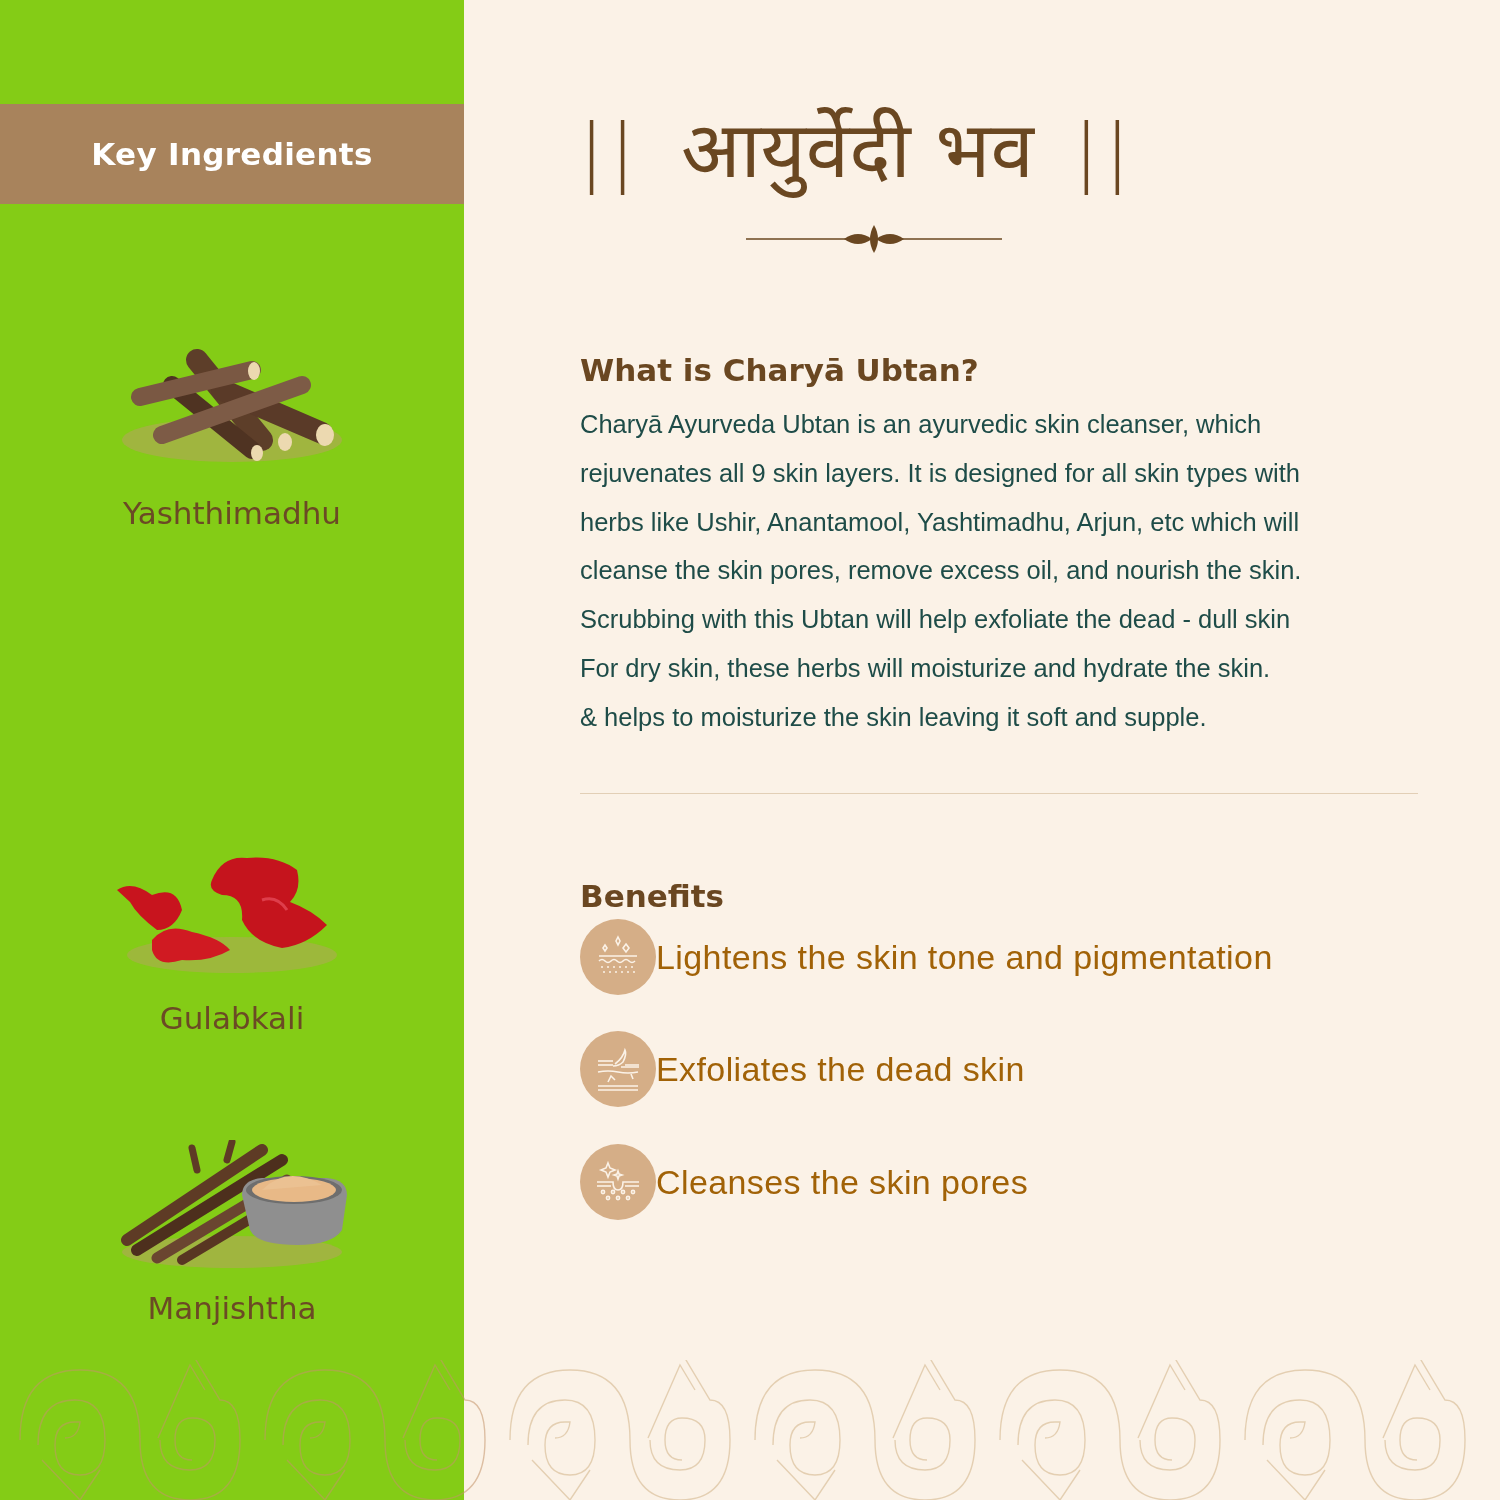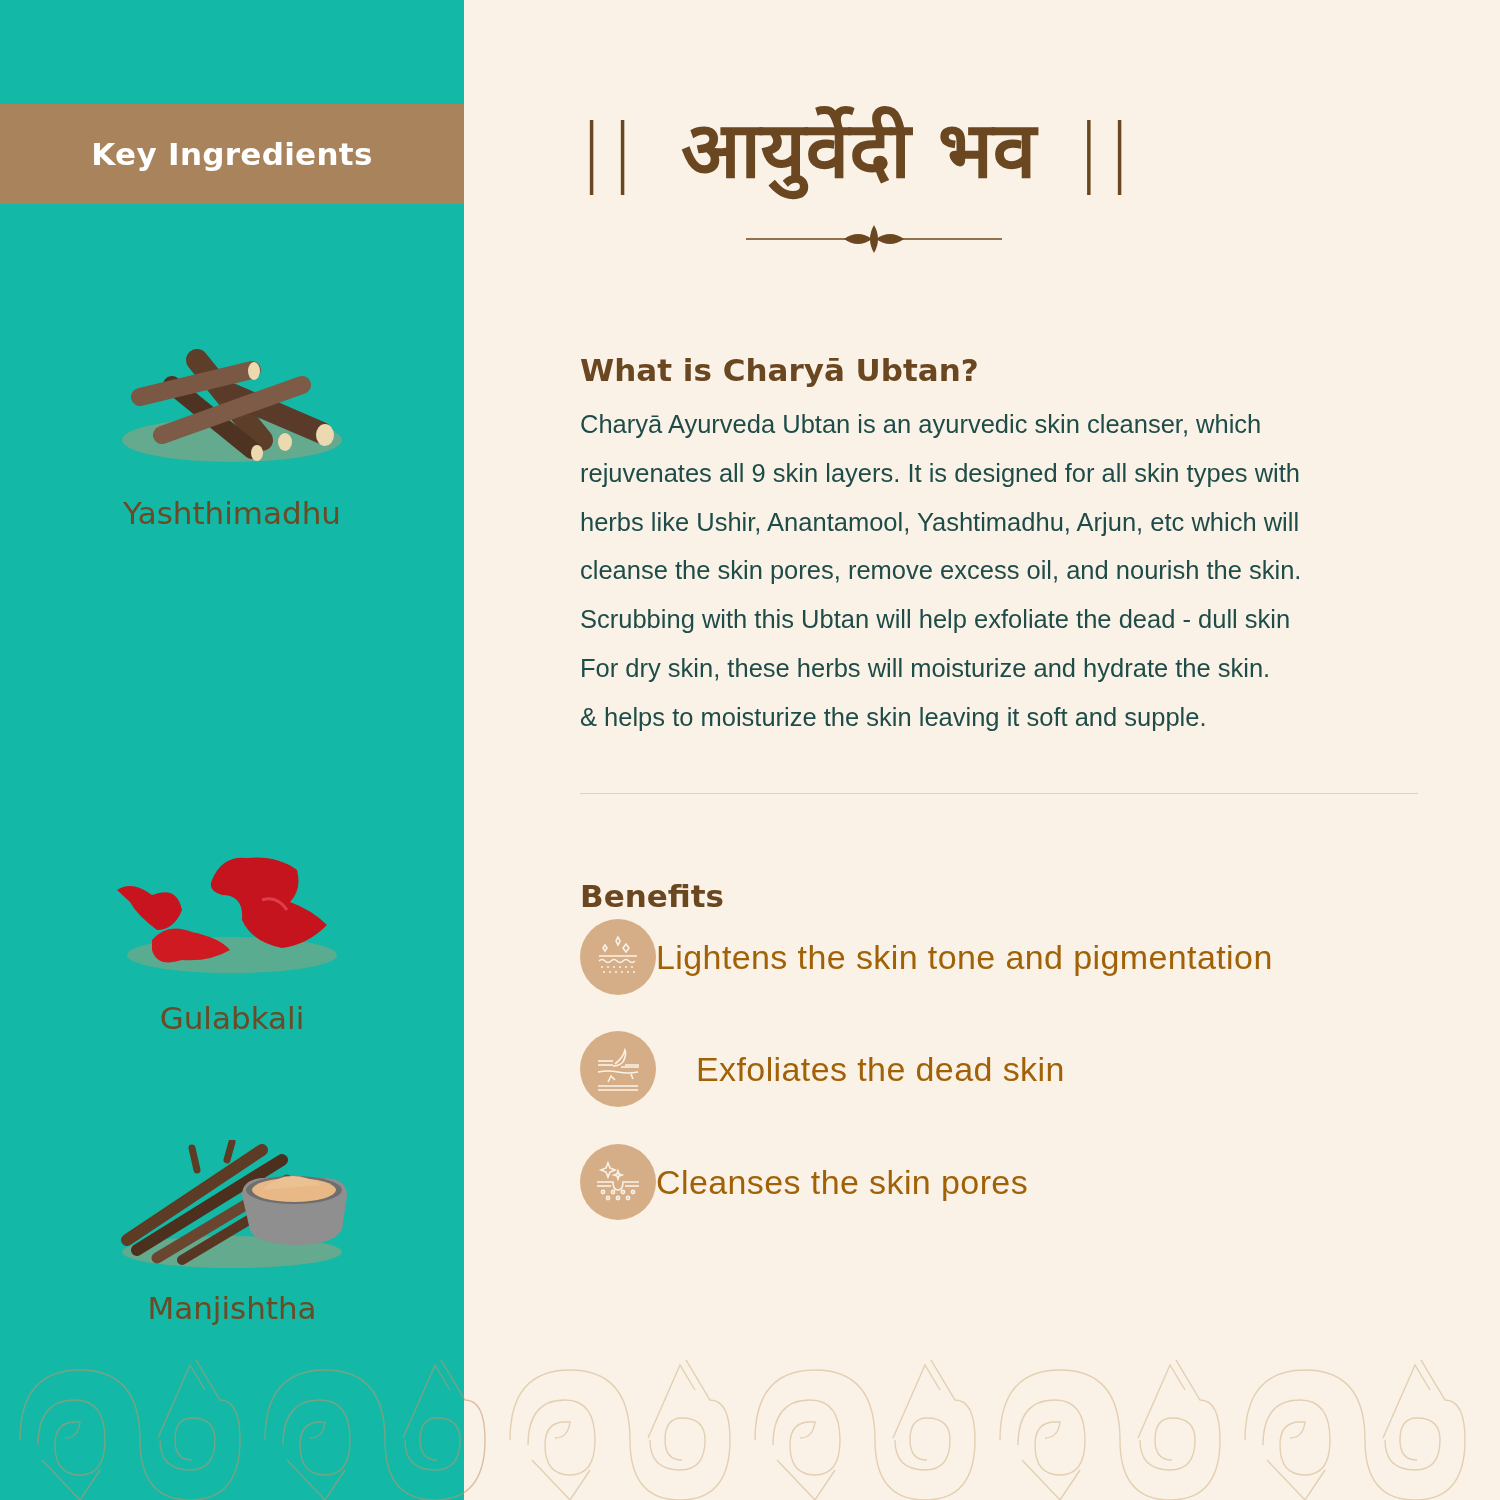--- a/index.html
+++ b/index.html
@@ -3,21 +3,21 @@
 <meta charset="utf-8">
 <style>
   html, body { margin: 0; padding: 0; }
   body {
     width: 1500px; height: 1500px; position: relative; overflow: hidden;
     background: #fbf2e7;
     font-family: "Liberation Sans", sans-serif;
   }
   .sidebar {
     position: absolute; left: 0; top: 0; width: 464px; height: 1500px;
-    background: #14b8a6;
+    background: #84cc16;
   }
   .side-header {
     position: absolute; left: 0; top: 104px; width: 464px; height: 100px;
     background: #a8835c;
     display: flex; align-items: center; justify-content: center;
   }
   .side-header span {
     color: #ffffff; font-size: 31px; font-weight: bold; letter-spacing: 0.3px;
     font-family: "DejaVu Sans", sans-serif;
   }
@@ -33,21 +33,21 @@
   }
   .main {
     position: absolute; left: 464px; top: 0; width: 1036px; height: 1500px;
   }
   .title {
     position: absolute; left: 115px; top: 96px; width: 600px; height: 110px;
     display: flex; align-items: center;
     color: #6a4721; font-size: 78px; font-family: "DejaVu Sans", sans-serif;
   }
   .title .bars { font-size: 74px; letter-spacing: 6px; font-weight: 300; }
-  .title .deva { margin: 0 40px 8px 40px; font-weight: bold; }
+  .title .deva { margin: 0 40px 8px 40px; }
   .ornament { position: absolute; left: 282px; top: 222px; }
   h2 {
     margin: 0; position: absolute; left: 116px;
     color: #6a4721; font-size: 31px; font-weight: bold;
     font-family: "DejaVu Sans", sans-serif;
   }
   .desc {
     position: absolute; left: 116px; top: 400px; width: 870px;
     color: #1e4c48; font-size: 25.5px; line-height: 48.8px;
     font-family: "Liberation Sans", sans-serif;
@@ -178,21 +178,21 @@
         <path d="M33 12 L36 16 L33 20 L30 16 Z"></path>
         <line x1="6" y1="24" x2="44" y2="24"></line>
         <path d="M6 29 Q9 26 12 29 T18 29 T24 29 T30 29 T36 29 T42 29"></path>
         <path d="M8 35 h2 M14 35 h2 M20 35 h2 M26 35 h2 M32 35 h2 M38 35 h2" stroke-dasharray="2 4"></path>
         <path d="M10 40 h2 M16 40 h2 M22 40 h2 M28 40 h2 M34 40 h2 M40 40 h2"></path>
       </svg>
     </div>
     <span class="text">Lightens the skin tone and pigmentation</span>
   </div>
 
-  <div class="benefit" style="top:1031px;gap:40px;">
+  <div class="benefit" style="top:1031px;">
     <div class="circle">
       <svg width="50" height="50" viewBox="0 0 50 50" fill="none" stroke="#fbf2e7" stroke-width="1.6">
         <path d="M22 20 Q30 14 32 6 Q34 10 30 18 Q26 22 20 22"></path>
         <line x1="5" y1="17" x2="20" y2="17"></line>
         <line x1="5" y1="21" x2="20" y2="21"></line>
         <path d="M32 21 L46 21 M28 23 L46 23"></path>
         <path d="M5 28 Q15 26 25 28 T45 28"></path>
         <path d="M15 38 L18 32 L22 36 M38 30 L40 35"></path>
         <line x1="5" y1="42" x2="45" y2="42"></line>
         <line x1="5" y1="46" x2="45" y2="46"></line>

